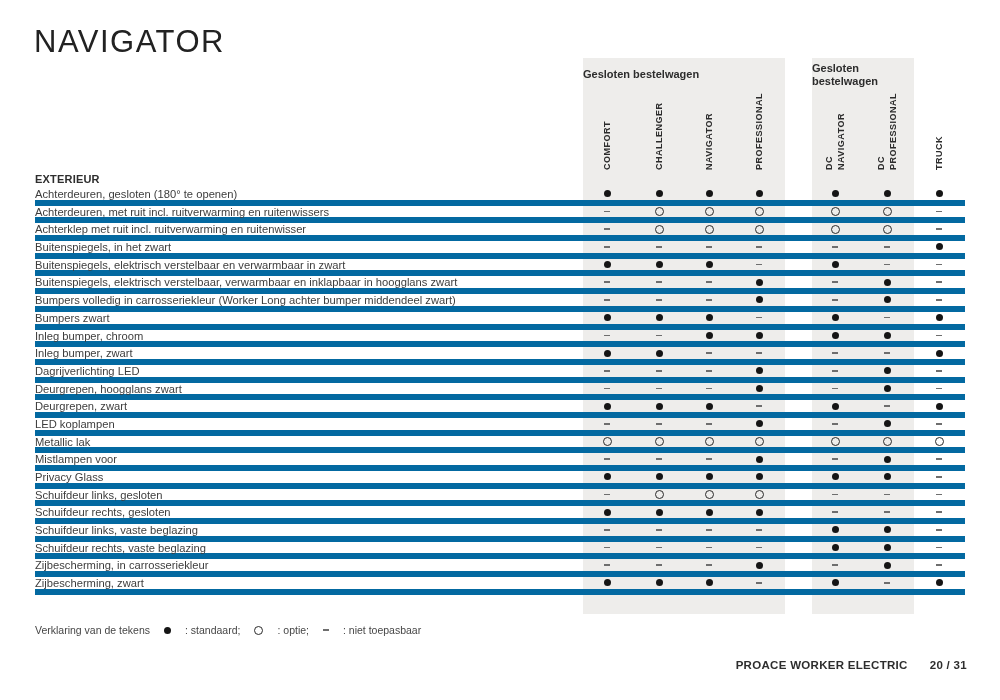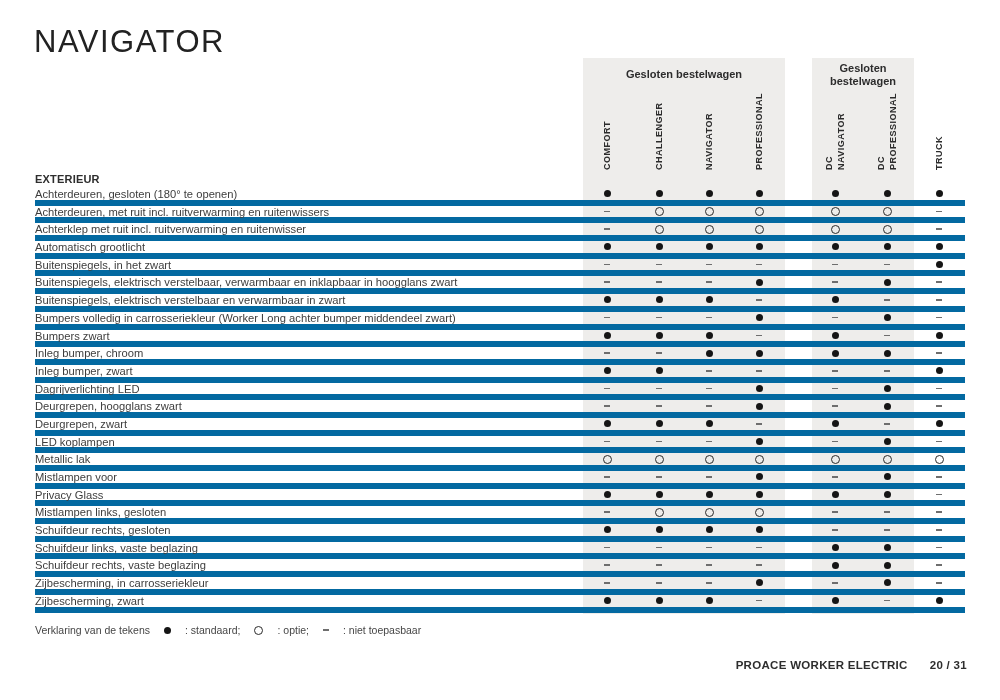--- a/index.html
+++ b/index.html
@@ -10,21 +10,21 @@
   }
   .title{
     position:absolute; left:34px; top:24px;
     font-size:31px; font-weight:400; letter-spacing:1.5px; color:#222;
   }
   
   .panel{ position:absolute; top:58px; height:556px; background:#eeedeb; }
   .panel1{ left:583px; width:202px; }
   .panel2{ left:812px; width:102px; }
   
-  .ghead{ position:absolute; text-align:center; font-weight:bold; font-size:11px; color:#2c2c2c; line-height:13px; }
+  .ghead{ position:absolute; font-weight:bold; font-size:11px; color:#2c2c2c; line-height:13px; }
   .ghead1{ left:583px; top:68px; width:202px; }
   .ghead2{ left:812px; top:62px; width:102px; }
   
   .vlabel{
     position:absolute; top:58px; height:112px;
     writing-mode:vertical-rl; transform:rotate(180deg);
     font-weight:bold; font-size:9px; letter-spacing:0.5px; color:#2c2c2c;
     white-space:pre-line; line-height:12px;
   }
   .v0{left:601px}.v1{left:653px}.v2{left:703px}.v3{left:753px}
@@ -151,44 +151,20 @@
           <span class="sym ring" title="optie"></span>
         </div>
         <div class="cell c5">
           <span class="sym ring" title="optie"></span>
         </div>
         <div class="cell c6">
           <span class="sym dash" title="niet toepasbaar"></span>
         </div>
       </div>
       <div class="trow">
-        <div class="rlabel">Automatisch grootlicht</div>
-        <div class="cell c0">
-          <span class="sym dot" title="standaard"></span>
-        </div>
-        <div class="cell c1">
-          <span class="sym dot" title="standaard"></span>
-        </div>
-        <div class="cell c2">
-          <span class="sym dot" title="standaard"></span>
-        </div>
-        <div class="cell c3">
-          <span class="sym dot" title="standaard"></span>
-        </div>
-        <div class="cell c4">
-          <span class="sym dot" title="standaard"></span>
-        </div>
-        <div class="cell c5">
-          <span class="sym dot" title="standaard"></span>
-        </div>
-        <div class="cell c6">
-          <span class="sym dot" title="standaard"></span>
-        </div>
-      </div>
-      <div class="trow">
         <div class="rlabel">Buitenspiegels, in het zwart</div>
         <div class="cell c0">
           <span class="sym dash" title="niet toepasbaar"></span>
         </div>
         <div class="cell c1">
           <span class="sym dash" title="niet toepasbaar"></span>
         </div>
         <div class="cell c2">
           <span class="sym dash" title="niet toepasbaar"></span>
         </div>
@@ -199,20 +175,44 @@
           <span class="sym dash" title="niet toepasbaar"></span>
         </div>
         <div class="cell c5">
           <span class="sym dash" title="niet toepasbaar"></span>
         </div>
         <div class="cell c6">
           <span class="sym dot" title="standaard"></span>
         </div>
       </div>
       <div class="trow">
+        <div class="rlabel">Buitenspiegels, elektrisch verstelbaar en verwarmbaar in zwart</div>
+        <div class="cell c0">
+          <span class="sym dot" title="standaard"></span>
+        </div>
+        <div class="cell c1">
+          <span class="sym dot" title="standaard"></span>
+        </div>
+        <div class="cell c2">
+          <span class="sym dot" title="standaard"></span>
+        </div>
+        <div class="cell c3">
+          <span class="sym dash" title="niet toepasbaar"></span>
+        </div>
+        <div class="cell c4">
+          <span class="sym dot" title="standaard"></span>
+        </div>
+        <div class="cell c5">
+          <span class="sym dash" title="niet toepasbaar"></span>
+        </div>
+        <div class="cell c6">
+          <span class="sym dash" title="niet toepasbaar"></span>
+        </div>
+      </div>
+      <div class="trow">
         <div class="rlabel">Buitenspiegels, elektrisch verstelbaar, verwarmbaar en inklapbaar in hoogglans zwart</div>
         <div class="cell c0">
           <span class="sym dash" title="niet toepasbaar"></span>
         </div>
         <div class="cell c1">
           <span class="sym dash" title="niet toepasbaar"></span>
         </div>
         <div class="cell c2">
           <span class="sym dash" title="niet toepasbaar"></span>
         </div>
@@ -223,44 +223,20 @@
           <span class="sym dash" title="niet toepasbaar"></span>
         </div>
         <div class="cell c5">
           <span class="sym dot" title="standaard"></span>
         </div>
         <div class="cell c6">
           <span class="sym dash" title="niet toepasbaar"></span>
         </div>
       </div>
       <div class="trow">
-        <div class="rlabel">Buitenspiegels, elektrisch verstelbaar en verwarmbaar in zwart</div>
-        <div class="cell c0">
-          <span class="sym dot" title="standaard"></span>
-        </div>
-        <div class="cell c1">
-          <span class="sym dot" title="standaard"></span>
-        </div>
-        <div class="cell c2">
-          <span class="sym dot" title="standaard"></span>
-        </div>
-        <div class="cell c3">
-          <span class="sym dash" title="niet toepasbaar"></span>
-        </div>
-        <div class="cell c4">
-          <span class="sym dot" title="standaard"></span>
-        </div>
-        <div class="cell c5">
-          <span class="sym dash" title="niet toepasbaar"></span>
-        </div>
-        <div class="cell c6">
-          <span class="sym dash" title="niet toepasbaar"></span>
-        </div>
-      </div>
-      <div class="trow">
         <div class="rlabel">Bumpers volledig in carrosseriekleur (Worker Long achter bumper middendeel zwart)</div>
         <div class="cell c0">
           <span class="sym dash" title="niet toepasbaar"></span>
         </div>
         <div class="cell c1">
           <span class="sym dash" title="niet toepasbaar"></span>
         </div>
         <div class="cell c2">
           <span class="sym dash" title="niet toepasbaar"></span>
         </div>
@@ -511,21 +487,21 @@
           <span class="sym dot" title="standaard"></span>
         </div>
         <div class="cell c5">
           <span class="sym dot" title="standaard"></span>
         </div>
         <div class="cell c6">
           <span class="sym dash" title="niet toepasbaar"></span>
         </div>
       </div>
       <div class="trow">
-        <div class="rlabel">Mistlampen links, gesloten</div>
+        <div class="rlabel">Schuifdeur links, gesloten</div>
         <div class="cell c0">
           <span class="sym dash" title="niet toepasbaar"></span>
         </div>
         <div class="cell c1">
           <span class="sym ring" title="optie"></span>
         </div>
         <div class="cell c2">
           <span class="sym ring" title="optie"></span>
         </div>
         <div class="cell c3">

